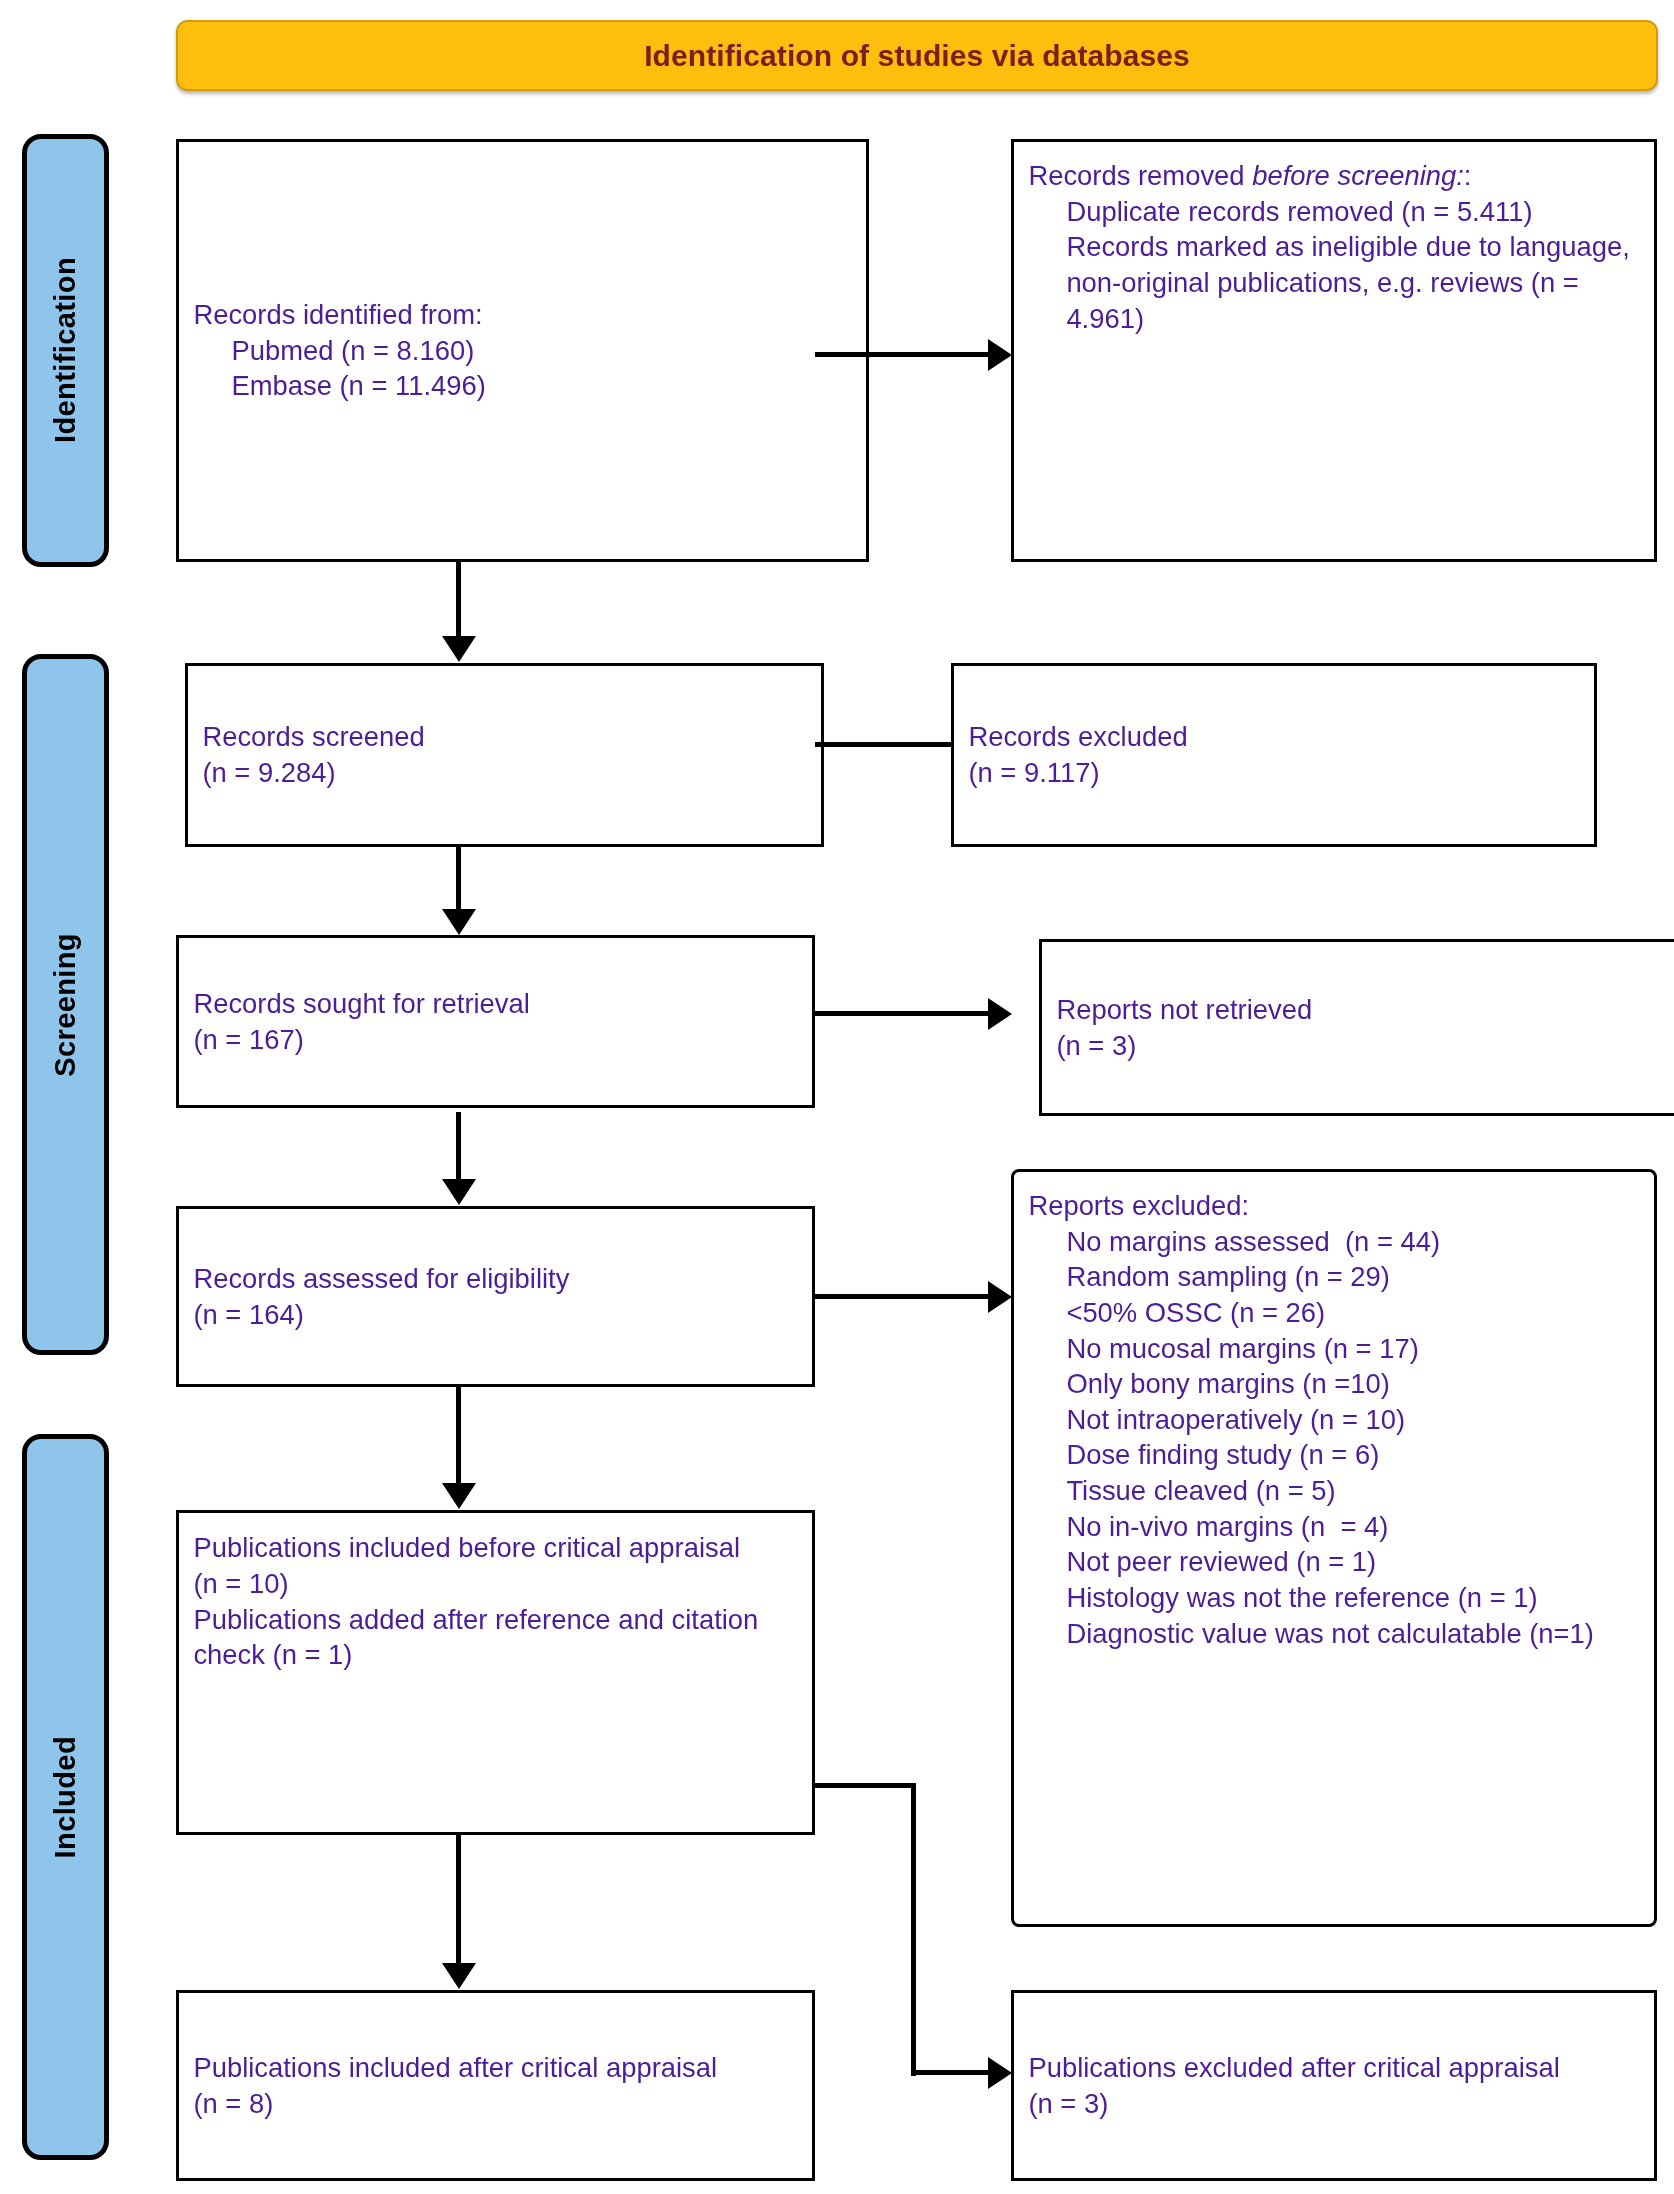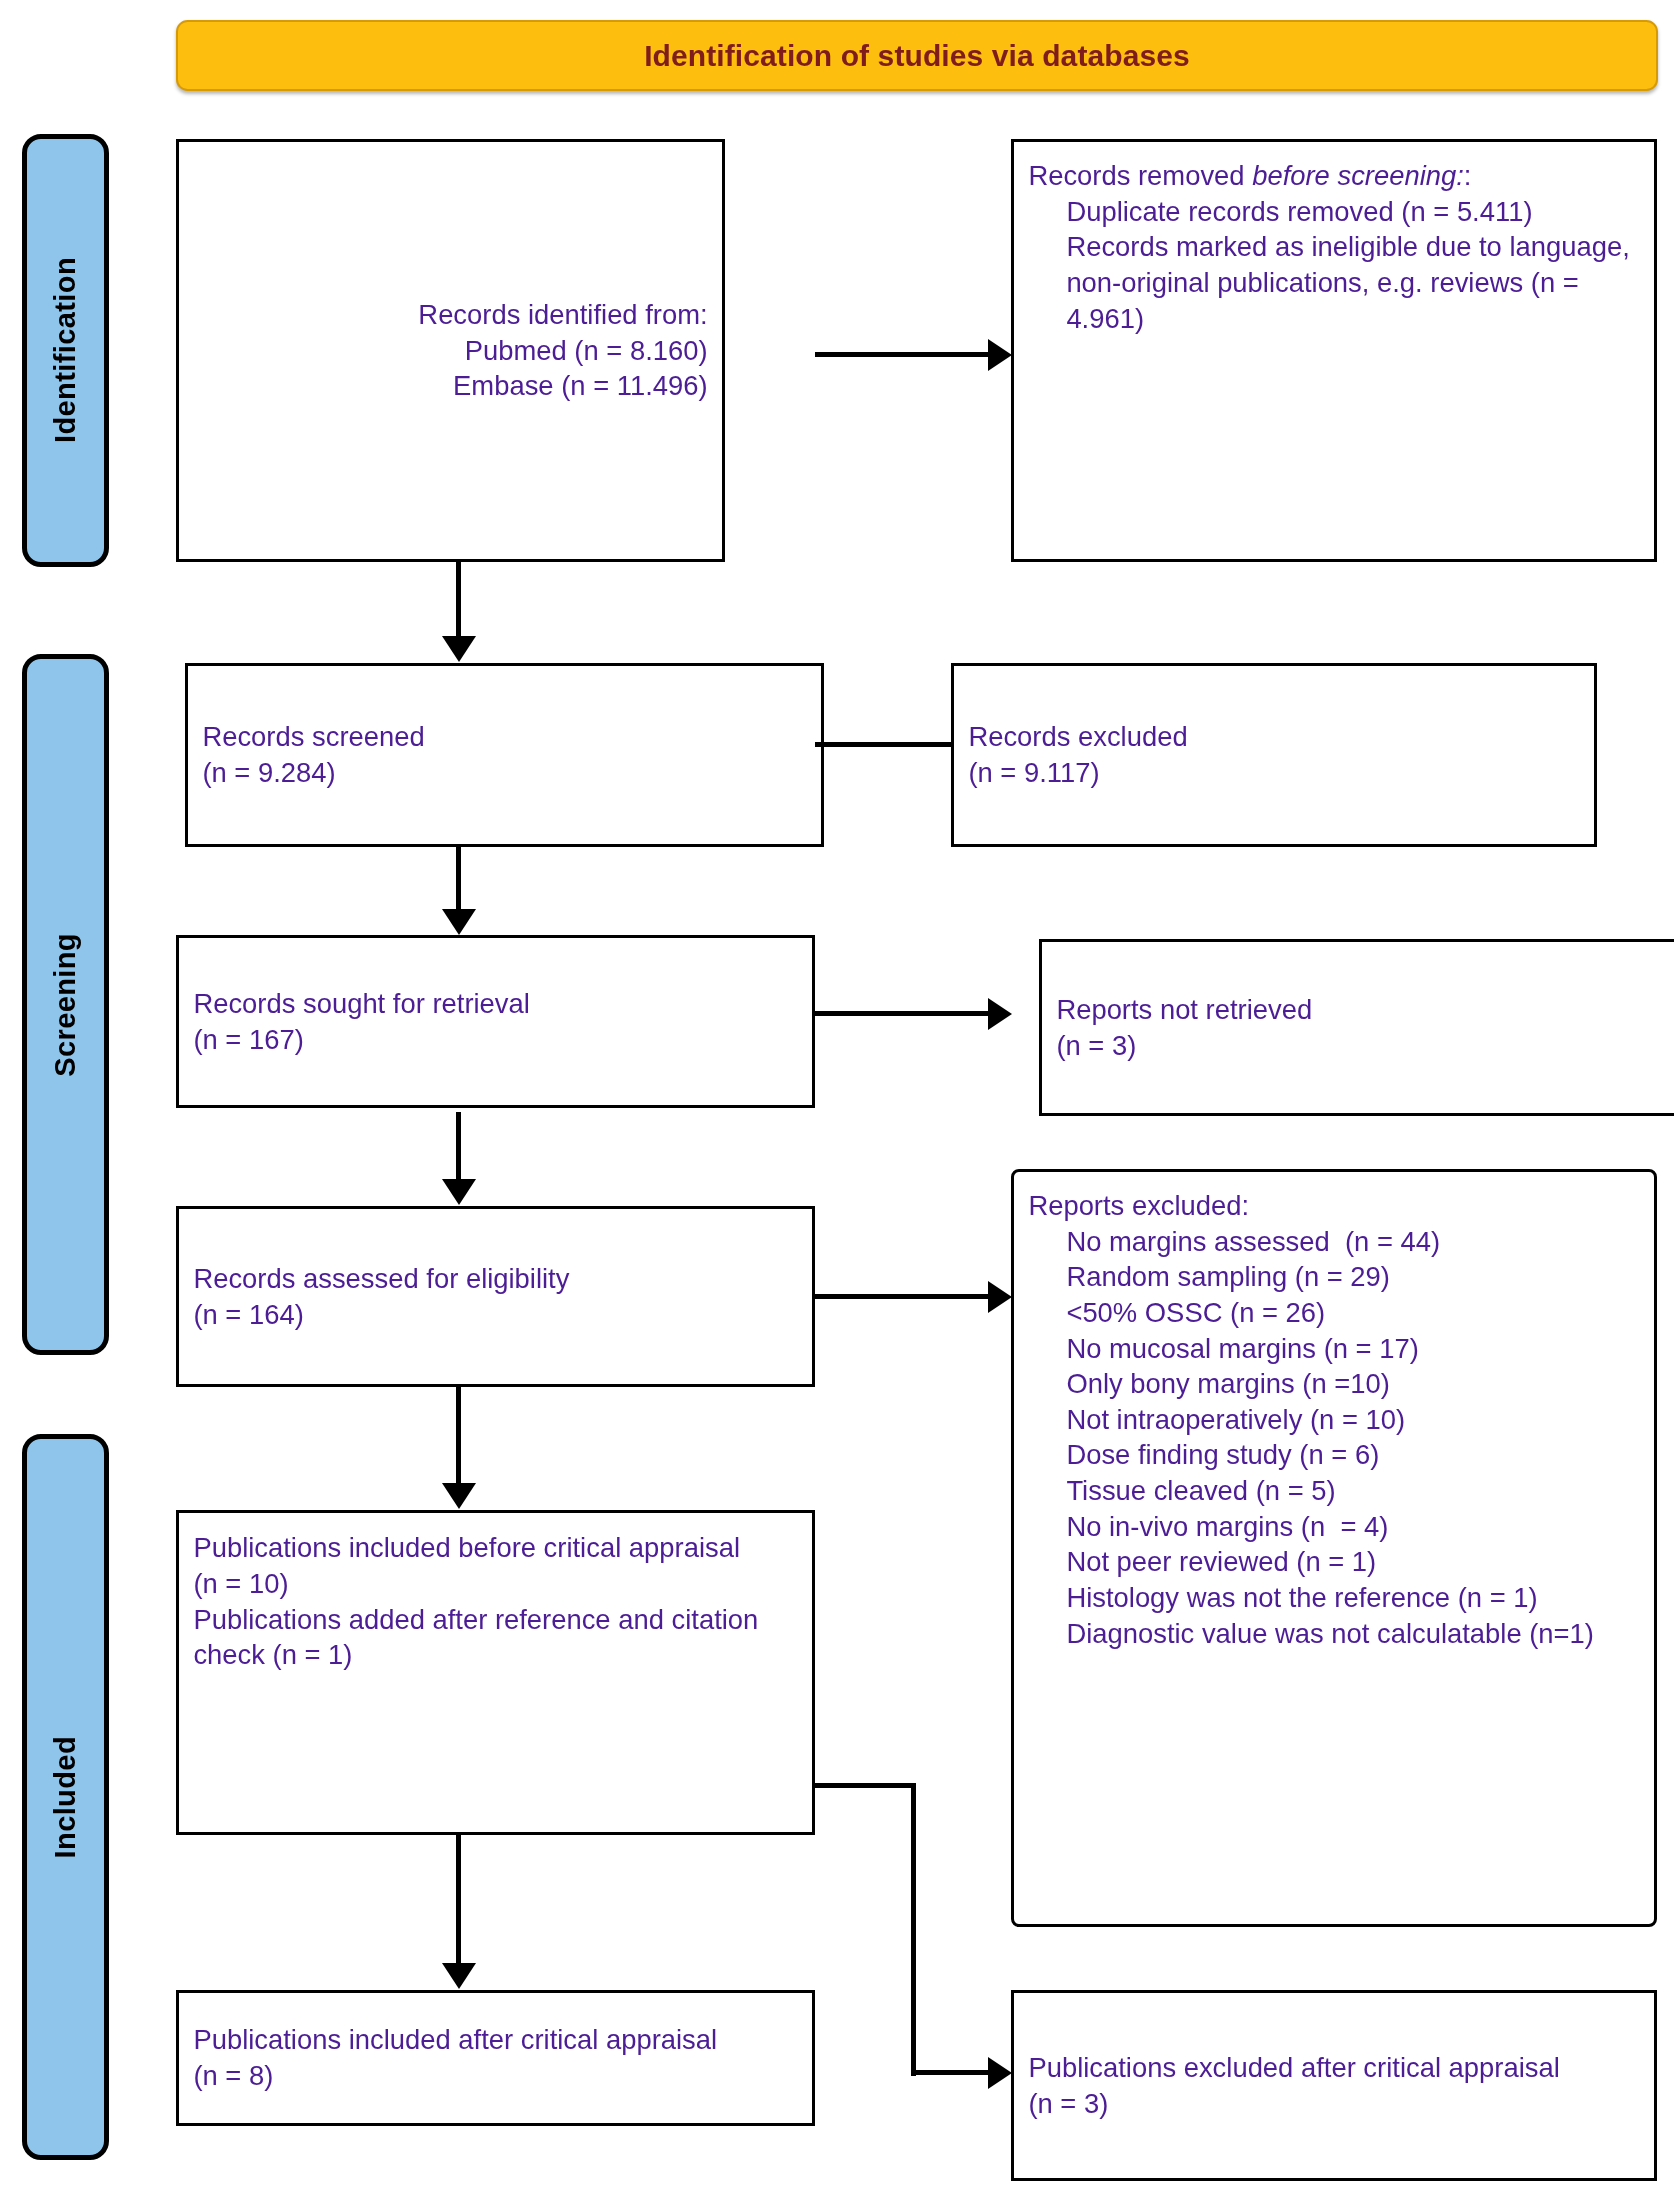--- a/index.html
+++ b/index.html
@@ -139,21 +139,21 @@
   </div>
 
   <div class="stage-label" style="top:654px; height:701px;">
     <span>Screening</span>
   </div>
 
   <div class="stage-label" style="top:1434px; height:726px;">
     <span>Included</span>
   </div>
 
-  <div class="box" style="left:176px; top:139px; width:549px; height:423px;text-align:right;">
+  <div class="box" style="left:176px; top:139px; width:693px; height:423px;">
     <p>Records identified from:</p>
     <p class="indent">Pubmed (n = 8.160)</p>
     <p class="indent">Embase (n = 11.496)</p>
   </div>
 
   <div class="hline" style="left:815px; top:352px; width:184px;"></div>
   <div class="arrow-right" style="left:988px; top:339px;"></div>
 
   <div class="box" style="left:1011px; top:139px; width:646px; height:423px; justify-content:flex-start; padding-top:16px;">
     <p class="mixed"><span>Records removed </span><i>before screening:</i><span>:</span></p>
@@ -232,21 +232,21 @@
   </div>
 
   <div class="hline" style="left:815px; top:1783px; width:101px;"></div>
   <div class="vline" style="left:911px; top:1783px; height:293px;"></div>
   <div class="hline" style="left:911px; top:2070px; width:88px;"></div>
   <div class="arrow-right" style="left:988px; top:2057px;"></div>
 
   <div class="vline" style="left:456px; top:1835px; height:134px;"></div>
   <div class="arrow-down" style="left:442px; top:1963px;"></div>
 
-  <div class="box" style="left:176px; top:1990px; width:639px; height:136px;">
+  <div class="box" style="left:176px; top:1990px; width:639px; height:191px;">
     <p>Publications included after critical appraisal</p>
     <p>(n = 8)</p>
   </div>
 
   <div class="box" style="left:1011px; top:1990px; width:646px; height:191px;">
     <p>Publications excluded after critical appraisal</p>
     <p>(n = 3)</p>
   </div>
 
 </div>

